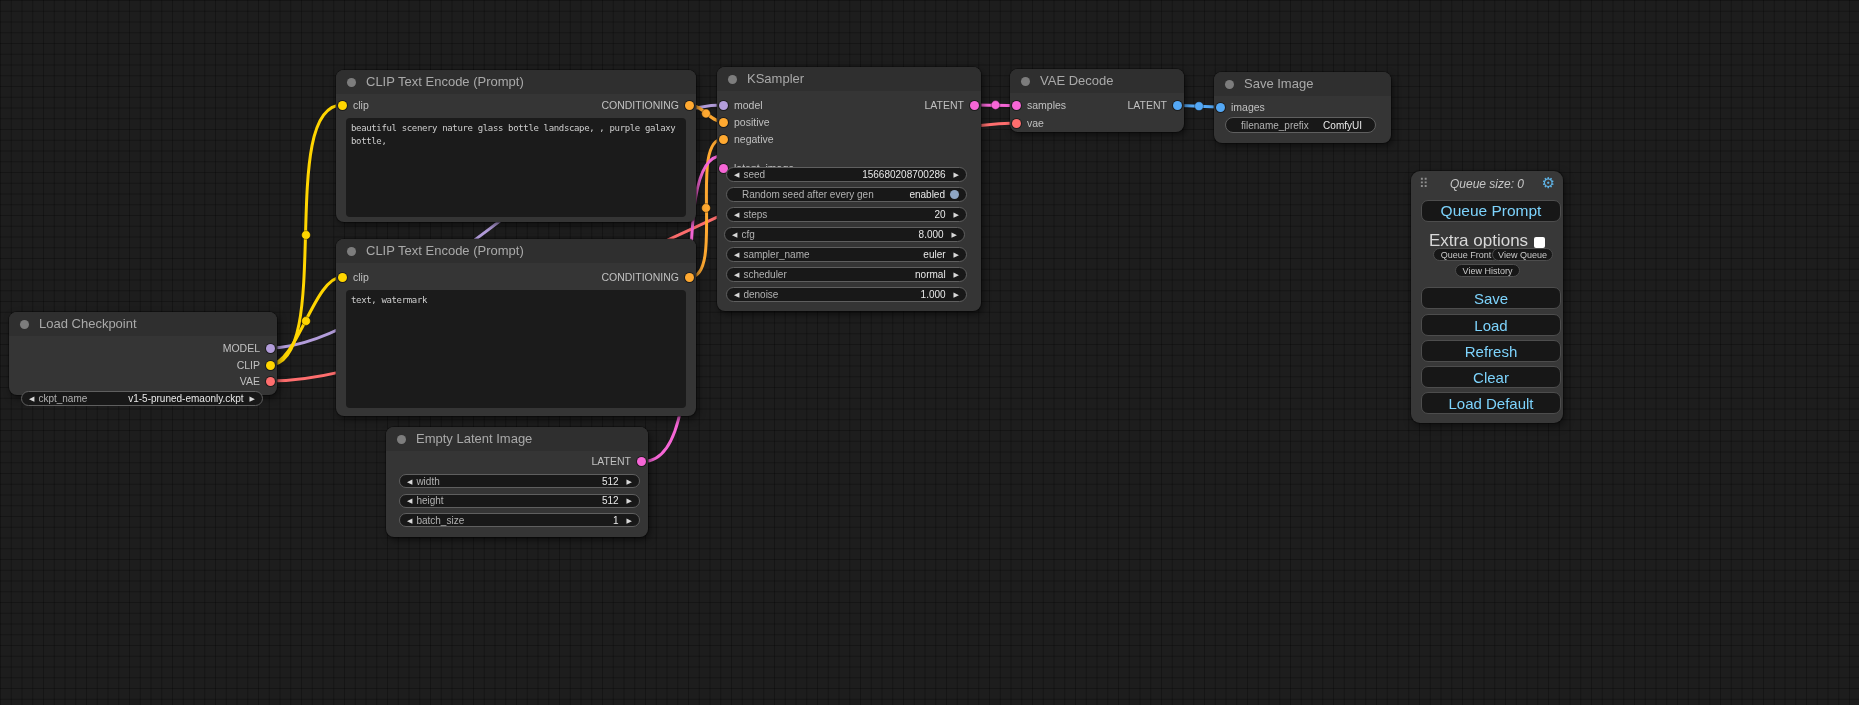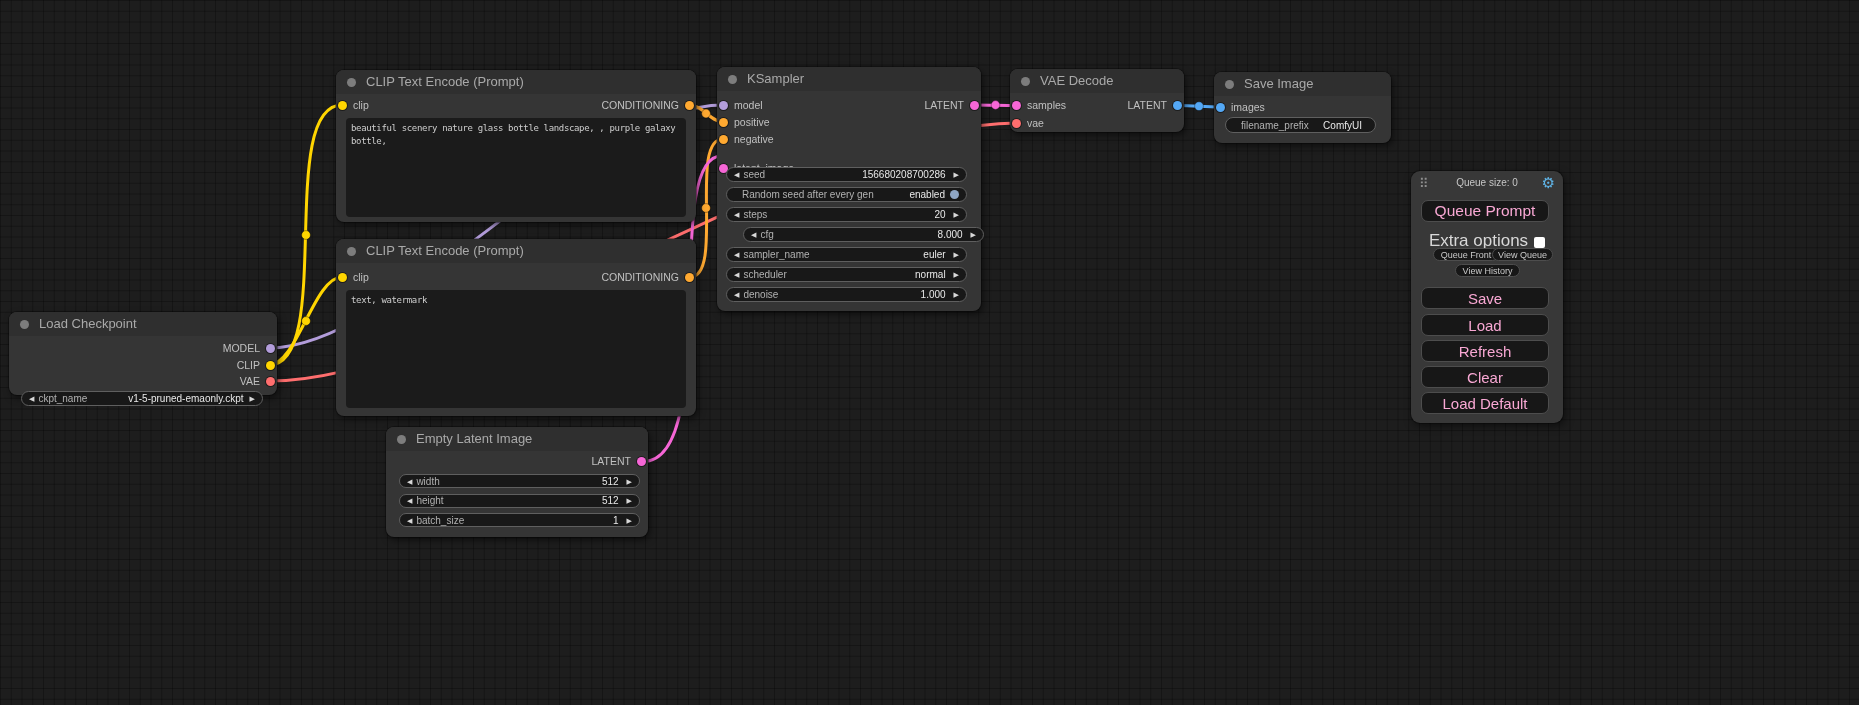--- a/index.html
+++ b/index.html
@@ -48,27 +48,27 @@
     letter-spacing:-0.35px;line-height:13px;color:#cecece;white-space:pre-wrap;
     word-wrap:break-word;overflow:hidden;
   }
   
   #queue-panel{
     position:absolute;left:1411px;top:171px;width:152px;height:252px;z-index:3;
     background:#383838;border-radius:9px;
     box-shadow:2px 3px 8px rgba(0,0,0,0.55), 0 0 0 1px rgba(0,0,0,0.3);
   }
   .qp-btn{
-    position:absolute;left:10px;width:128px;background:#171717;border:1px solid #4d4d4d;
-    border-radius:7px;color:#f9a8d4;display:flex;align-items:center;justify-content:center;
+    position:absolute;left:10px;width:140px;background:#171717;border:1px solid #4d4d4d;
+    border-radius:7px;color:#7dd3fc;display:flex;align-items:center;justify-content:center;
     box-sizing:border-box;cursor:pointer;
   }
   .qp-btn.big{height:22px;font-size:15px;}
   .qp-btn.small{height:13px;font-size:9px;border-radius:7px;color:#c9c9c9;}
-  #qp-size{position:absolute;left:0;right:0;top:6px;text-align:center;font-size:10px;color:#c6c6c6;}
+  #qp-size{position:absolute;left:0;right:0;top:6px;text-align:center;font-size:12px;color:#c6c6c6;font-style:italic;}
   #qp-handle{position:absolute;left:8px;top:5px;font-size:13px;color:#8f8f8f;cursor:grab;}
   #qp-gear{position:absolute;right:8px;top:4px;font-size:15px;line-height:1;cursor:pointer;}
   #qp-extra{position:absolute;left:0;top:60px;width:100%;text-align:center;font-size:17px;color:#d8d8d8;}
   #qp-check{display:inline-block;width:11px;height:11px;background:#ffffff;border-radius:2px;vertical-align:-2px;margin-left:6px;cursor:pointer;}
 </style>
 </head>
 <body>
 
 <div id="stage">
 
@@ -187,21 +187,21 @@
       <span class="lbl noarrow" style="margin-left:8px;">Random seed after every gen</span>
       <span class="val">enabled</span>
       <span class="toggle-dot" style="background-color: rgb(143, 166, 196);"></span>
     </div>
     <div class="pill" style="left:9px;top:140px;width:241px;height:14.5px;">
       <span class="arrow">◀</span>
       <span class="lbl">steps</span>
       <span class="val" style="margin-right:8px;">20</span>
       <span class="arrow">▶</span>
     </div>
-    <div class="pill" style="left:26px;top:160px;width:241px;height:14.5px;">
+    <div class="pill" style="left:7px;top:160px;width:241px;height:14.5px;">
       <span class="arrow">◀</span>
       <span class="lbl">cfg</span>
       <span class="val" style="margin-right:8px;">8.000</span>
       <span class="arrow">▶</span>
     </div>
     <div class="pill" style="left:9px;top:180px;width:241px;height:14.5px;">
       <span class="arrow">◀</span>
       <span class="lbl">sampler_name</span>
       <span class="val" style="margin-right:8px;">euler</span>
       <span class="arrow">▶</span>

